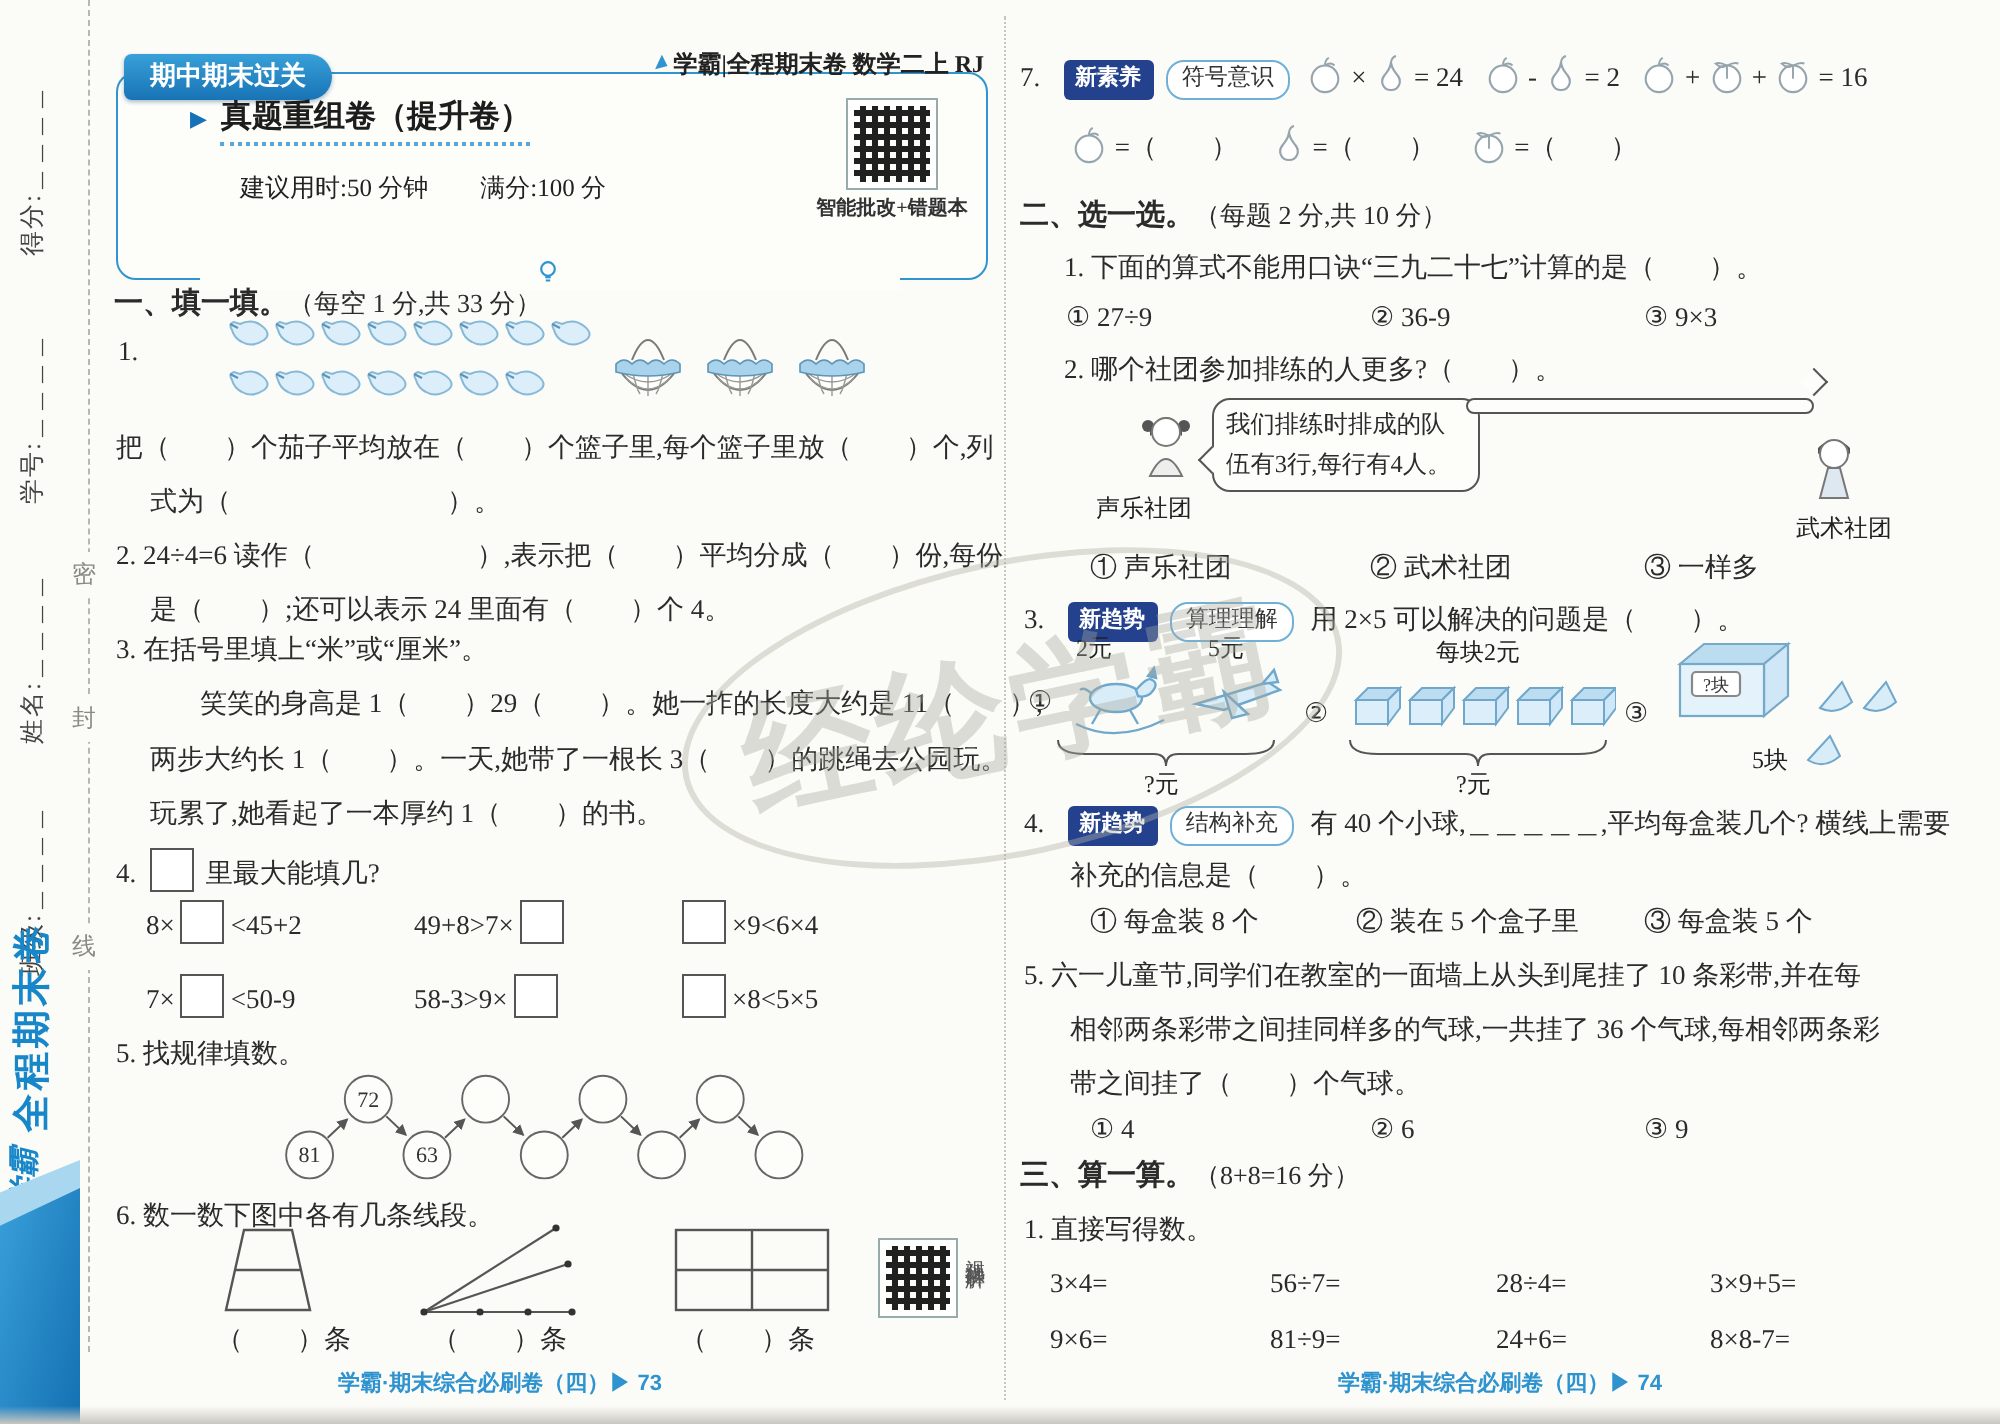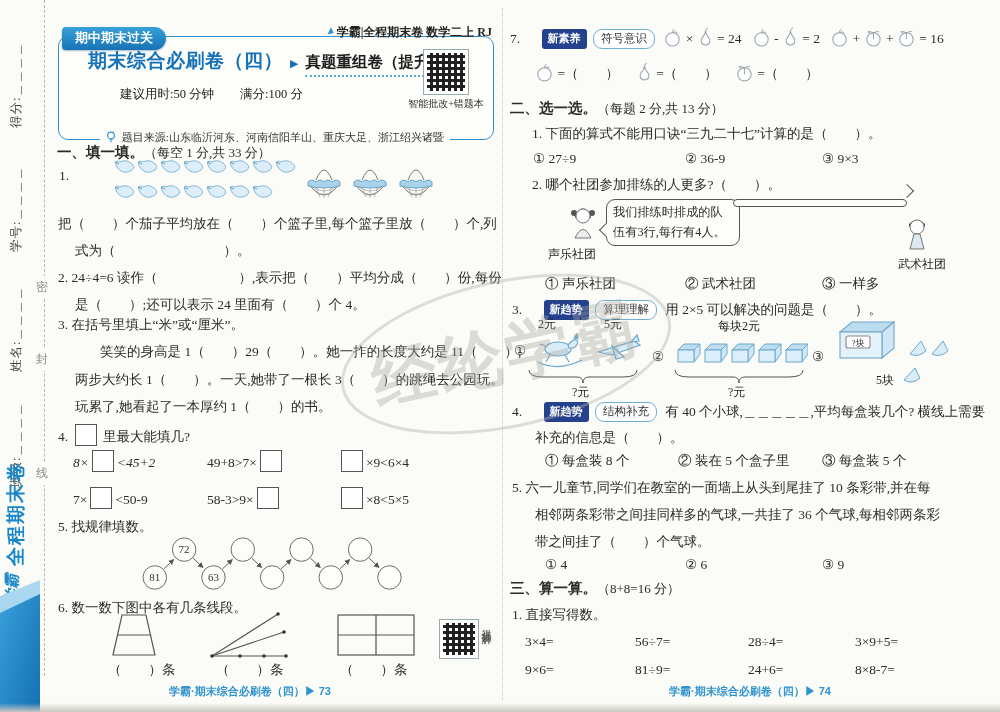--- a/index.html
+++ b/index.html
@@ -42,30 +42,30 @@
   .title-row{position:absolute;left:88px;top:48px;display:flex;align-items:baseline;}
   .main-title{color:#1571b8;font-size:19px;font-weight:bold;letter-spacing:.5px;}
   .title-arrow{color:#1571b8;font-size:11px;margin:0 7px;}
   .sub-title{color:#1d1d1d;font-size:15.5px;font-weight:bold;border-bottom:2px dotted #57a6d6;padding-bottom:2px;}
   .meta-row{position:absolute;left:120px;top:86px;width:240px;display:flex;gap:26px;font-size:12.5px;color:#222;}
   .qr{background:
       repeating-linear-gradient(0deg,#202020 0 3px,transparent 3px 6px),
       repeating-linear-gradient(90deg,#202020 0 3px,#fdfdfa 3px 6px);
       outline:1px solid #9aa;box-shadow:0 0 0 3px #fff inset;}
   .qr1{position:absolute;left:424px;top:50px;width:44px;height:44px;}
-  .qr-cap{position:absolute;left:398px;top:97px;width:96px;text-align:center;font-size:10px;color:#333;}
+  .qr-cap{position:absolute;left:398px;top:97px;width:96px;text-align:center;font-size:10px;color:#333;font-weight:bold;}
   .src-pill{position:absolute;left:100px;top:130px;width:350px;background:#fdfdfa;text-align:center;
     font-size:11px;color:#333;}
   .bulb{display:inline-block;vertical-align:-2px;margin-right:3px;}
   
   .sq{display:inline-block;width:20px;height:20px;border:1.3px solid #555;vertical-align:-5px;
     margin:0 3px;background:#fff;}
   
   .bdg1{display:inline-block;background:#24418e;color:#fff;font-family:"Liberation Sans",sans-serif;
-    font-size:11px;font-weight:bold;padding:1px 6px 2px;border-radius:3px;margin:0 3px 0 18px;vertical-align:1px;}
+    font-size:11px;font-weight:bold;padding:1px 6px 2px;border-radius:3px;margin:0 3px 0 8px;vertical-align:1px;}
   .bdg2{display:inline-block;border:1px solid #6fb0d8;border-radius:9px;background:#fff;color:#333;
     font-size:11.5px;padding:0 7px 1px;margin-right:5px;vertical-align:1px;}
   
   .bubble{position:absolute;border:1.2px solid #555;border-radius:9px;background:#fdfdfa;
     padding:3px 6px;font-size:12.2px;line-height:1.6;}
   .tail{position:absolute;width:9px;height:9px;background:#fdfdfa;transform:rotate(45deg);}
   .tail-l{left:-6px;bottom:10px;border-left:1.2px solid #555;border-bottom:1.2px solid #555;}
   .tail-r{right:-6px;bottom:10px;border-right:1.2px solid #555;border-top:1.2px solid #555;}
   .opt{position:absolute;font-size:13.5px;white-space:nowrap;}
   .footer{position:absolute;top:684px;font-size:11px;font-weight:bold;color:#2e93cf;
@@ -93,36 +93,34 @@
 <div class="logo-vert" style="top:566px;font-size:19px;letter-spacing:2px;">全程期末卷</div>
 <div class="logo-vert" style="top:604px;font-size:15px;font-style:italic;">学霸</div>
 <div class="banner-stripe"></div>
 <div class="banner"></div>
 <div class="gutter"></div>
 
 <div class="hbox"></div>
 <div class="hbadge">期中期末过关</div>
 <div class="series"><span class="series-mark"></span><span>学霸|全程期末卷 数学二上 RJ</span></div>
 <div class="title-row">
-  <span class="main-title">期末综合必刷卷（四）</span>
   <span class="title-arrow">▶</span>
   <span class="sub-title">真题重组卷（提升卷）</span>
 </div>
 <div class="meta-row">
   <span>建议用时:50 分钟</span>
   <span>满分:100 分</span>
 </div>
 <div class="qr qr1"></div>
 <div class="qr-cap">智能批改+错题本</div>
 <div class="src-pill">
   <span class="bulb"><svg width="10" height="12" viewBox="0 0 10 12">
         <circle cx="5" cy="4.5" r="3.4" fill="none" stroke="#2e93cf" stroke-width="1.1"></circle>
         <path d="M3.6,8.6 h2.8 M3.9,10.2 h2.2" stroke="#2e93cf" stroke-width="1"></path>
       </svg></span>
-  <span>题目来源:山东临沂河东、河南信阳羊山、重庆大足、浙江绍兴诸暨</span>
 </div>
 
 <div class="t" style="left:57px;top:142px;">
   <span class="sec-title">一、填一填。</span><span class="sec-note">（每空 1 分,共 33 分）</span>
 </div>
 <div class="t" style="left:59px;top:166px;">1.</div>
 
 <div class="abs" style="left:113px;top:158px;">
   <svg width="184" height="17" viewBox="0 0 184 17">
     <g stroke="#86b9d8" stroke-width="1" fill="#dbeef9">
@@ -175,21 +173,21 @@
 <div class="t" style="left:58px;top:315px;">3. 在括号里填上“米”或“厘米”。</div>
 <div class="t" style="left:100px;top:342px;">笑笑的身高是 1（　　）29（　　）。她一拃的长度大约是 11（　　）,</div>
 <div class="t" style="left:75px;top:370px;">两步大约长 1（　　）。一天,她带了一根长 3（　　）的跳绳去公园玩。</div>
 <div class="t" style="left:75px;top:397px;">玩累了,她看起了一本厚约 1（　　）的书。</div>
 
 <div class="t" style="left:58px;top:424px;">
   <span>4.</span>
   <span class="sq"></span>
   <span>里最大能填几?</span>
 </div>
-<div class="t" style="left:73px;top:450px;font-style:italic;"><span>8×</span><span class="sq"></span><span>&lt;45+2</span></div>
+<div class="t" style="left:73px;top:450px;"><span>8×</span><span class="sq"></span><span>&lt;45+2</span></div>
 <div class="t" style="left:207px;top:450px;"><span>49+8&gt;7×</span><span class="sq"></span><span></span></div>
 <div class="t" style="left:338px;top:450px;"><span></span><span class="sq"></span><span>×9&lt;6×4</span></div>
 <div class="t" style="left:73px;top:487px;"><span>7×</span><span class="sq"></span><span>&lt;50-9</span></div>
 <div class="t" style="left:207px;top:487px;"><span>58-3&gt;9×</span><span class="sq"></span><span></span></div>
 <div class="t" style="left:338px;top:487px;"><span></span><span class="sq"></span><span>×8&lt;5×5</span></div>
 
 <div class="t" style="left:58px;top:517px;">5. 找规律填数。</div>
 <div class="abs" style="left:128px;top:532px;">
   <svg width="300" height="66" viewBox="0 0 380 90">
     <defs>
@@ -321,21 +319,21 @@
     </svg>
   <span>=（　　）</span>&nbsp;&nbsp;&nbsp;&nbsp;
   <svg width="19" height="19" viewBox="0 0 20 20" style="vertical-align:-4px">
       <circle cx="10" cy="12" r="7" fill="#fff" stroke="#96a4ae" stroke-width="1.1"></circle>
       <path d="M10,12 Q10,8 10,5 M10,5 q-4,-2 -6,-1 q3,3 6,1 M10,5 q4,-2 6,-1" fill="none" stroke="#96a4ae" stroke-width="1"></path>
     </svg>
   <span>=（　　）</span>
 </div>
 
 <div class="t" style="left:510px;top:98px;">
-  <span class="sec-title">二、选一选。</span><span class="sec-note">（每题 2 分,共 13 分）</span>
+  <span class="sec-title">二、选一选。</span><span class="sec-note">（每题 2 分,共 10 分）</span>
 </div>
 <div class="t" style="left:532px;top:124px;">1. 下面的算式不能用口诀“三九二十七”计算的是（　　）。</div>
 <div class="opt" style="left:533px;top:150px;">① 27÷9</div>
 <div class="opt" style="left:685px;top:150px;">② 36-9</div>
 <div class="opt" style="left:822px;top:150px;">③ 9×3</div>
 <div class="t" style="left:532px;top:175px;">2. 哪个社团参加排练的人更多?（　　）。</div>
 
 <div class="abs" style="left:568px;top:205px;">
   <svg width="30" height="36" viewBox="0 0 30 36">
     <path d="M7,9 Q15,-2 23,9 L23,13 Q15,6 7,13 Z" fill="#555"></path>

